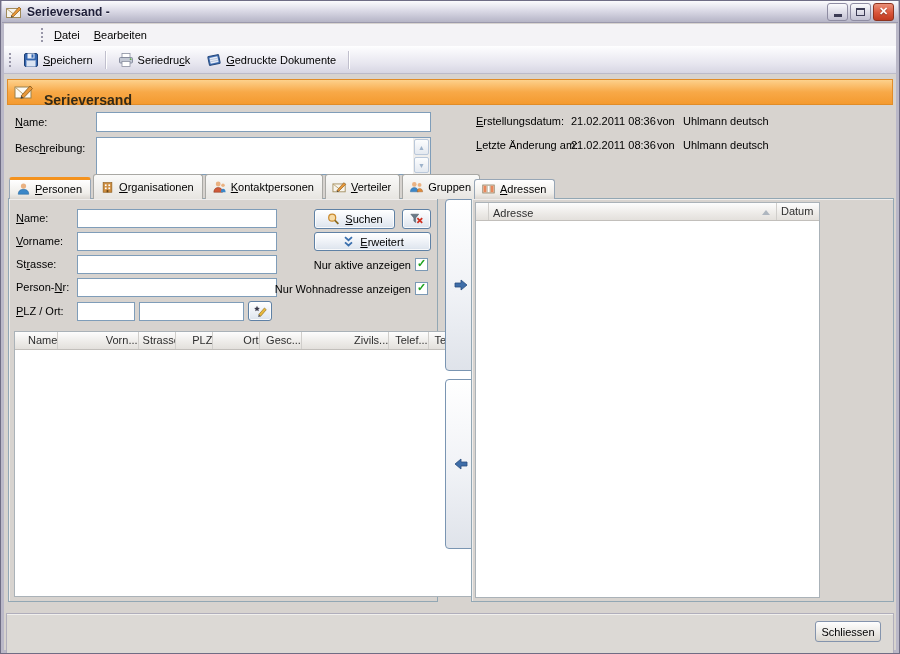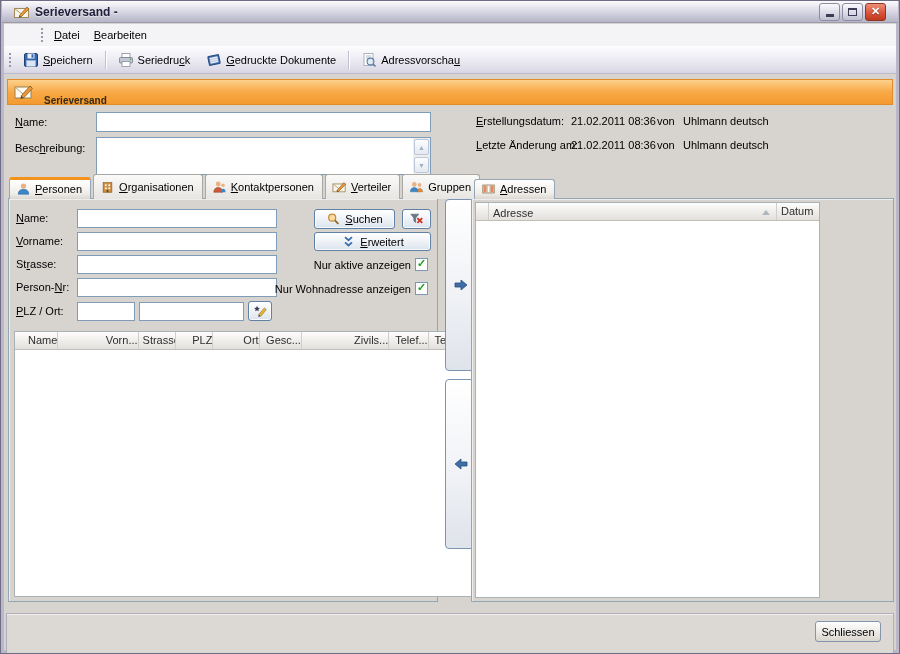--- a/index.html
+++ b/index.html
@@ -5,21 +5,21 @@
   * { margin:0; padding:0; box-sizing:border-box; }
   html,body { background:#808080; font-family:"Liberation Sans", sans-serif; font-size:11px; color:#000; }
   u { text-decoration:underline; }
 
   .window { position:relative; width:900px; height:654px; background:#bab8c8;
             border:1px solid #6f6d85; overflow:hidden; }
 
   
   .titlebar { position:absolute; left:1px; right:1px; top:0; height:22px;
               background:linear-gradient(#fbfbfd,#dcdbe7 45%,#c3c2d2 80%,#b6b5c6);
-              display:flex; align-items:center; padding:0 12px; border-bottom:1px solid #9b99ad; }
+              display:flex; align-items:center; padding:0 4px; border-bottom:1px solid #9b99ad; }
   .titlebar .app-ico { width:16px; height:16px; margin-right:5px; flex:0 0 auto; }
   .titlebar .title { font-weight:bold; font-size:12px; color:#20203a; flex:1;
                      text-shadow:0 1px 0 rgba(255,255,255,.5); white-space:nowrap; }
   .winbtns { display:flex; gap:2px; }
   .wbtn { width:21px; height:18px; border:1px solid #8e8ca2; border-radius:3px;
           background:linear-gradient(#fafafd,#d9d8e4 60%,#c2c1d2); display:flex;
           align-items:center; justify-content:center; cursor:pointer; }
   .wbtn.close { background:linear-gradient(#eb9079,#d9553a 55%,#c03a20); border-color:#8e3420; }
   .g-min { width:8px; height:3px; background:#3c3c55; margin-top:8px; }
   .g-max { width:9px; height:8px; border:1px solid #3c3c55; border-top-width:2px; background:transparent; }
@@ -38,21 +38,21 @@
              border-bottom:1px solid #bcbbc9; display:flex; align-items:center; }
   .tbtn { display:flex; align-items:center; gap:4px; padding:3px 7px; border:1px solid transparent;
           border-radius:2px; cursor:pointer; white-space:nowrap; }
   .tbtn svg { width:16px; height:16px; }
   .tsep { width:1px; height:18px; background:#c0bfcd; margin:0 4px; box-shadow:1px 0 0 #fff; }
 
   .pageheader { position:absolute; left:3px; right:3px; top:56px; height:26px;
                 background:linear-gradient(#fdd18c,#f8a948 50%,#f49a2f);
                 border:1px solid #e18c28; display:flex; align-items:center; padding:0 6px; }
   .pageheader svg { width:20px; height:18px; margin-right:10px; }
-  .pageheader .ph-title { font-weight:bold; font-size:10px; color:#332a18;margin-top:16px; }
+  .pageheader .ph-title { font-weight:bold; font-size:14px; color:#332a18;margin-top:16px; }
 
   
   .flabel { position:absolute; white-space:nowrap; }
   .xp-input { position:absolute; height:20px; background:#fff; border:1px solid #7f9db9;
               font-family:"Liberation Sans",sans-serif; font-size:11px; padding:2px 3px; }
   .desc-wrap { position:absolute; left:92px; top:114px; width:335px; height:38px;
                background:#fff; border:1px solid #7f9db9; display:flex; }
   .desc-wrap textarea { flex:1; border:none; resize:none; outline:none; font-family:"Liberation Sans",sans-serif; font-size:11px; padding:2px; }
   .scrollcol { width:17px; background:#efeeec; display:flex; flex-direction:column; justify-content:space-between; padding:1px; }
   .sbtn { height:16px; border:1px solid #bac8da; border-radius:2px;
@@ -184,30 +184,20 @@
             <g transform="rotate(-12 8 8)">
               <rect x="2.5" y="3.5" width="11" height="9" rx="1" fill="#3f6fb5" stroke="#27497c"></rect>
               <rect x="4" y="5" width="8" height="6" fill="#e9eef8"></rect>
               <line x1="4" y1="7" x2="12" y2="7" stroke="#b9c6dd"></line>
               <line x1="4" y1="9" x2="12" y2="9" stroke="#b9c6dd"></line>
             </g>
           </svg>
         <span><u>G</u>edruckte Dokumente</span>
       </span>
       <span class="tsep"></span>
-      <span class="tbtn">
-        <svg viewBox="0 0 16 16">
-            <rect x="3" y="1.5" width="9" height="12" fill="#fff" stroke="#97a3b4" stroke-width="0.8"></rect>
-            <line x1="5" y1="4" x2="10" y2="4" stroke="#aeb8c6"></line>
-            <line x1="5" y1="6" x2="10" y2="6" stroke="#aeb8c6"></line>
-            <circle cx="9.5" cy="9.5" r="3.4" fill="rgba(205,222,240,.6)" stroke="#5b7da0" stroke-width="1.1"></circle>
-            <line x1="12" y1="12" x2="14.5" y2="14.5" stroke="#5b7da0" stroke-width="1.6"></line>
-          </svg>
-        <span>Adressvorscha<u>u</u></span>
-      </span>
     </div>
 
     <div class="pageheader">
       <svg viewBox="0 0 20 18">
           <rect x="1" y="4" width="16" height="11" fill="#fdfbf4" stroke="#9a824e"></rect>
           <path d="M1 4 L9 11 L17 4" fill="none" stroke="#b8a06a"></path>
           <path d="M7 13 L16 3 L18.5 5.5 L9.5 15 Z" fill="#e8983a" stroke="#8a5a1a" stroke-width="0.8"></path>
           <path d="M7 13 L9.5 15 L6.6 15.8 Z" fill="#3a3a3a"></path>
         </svg>
       <span class="ph-title">Serieversand</span>

